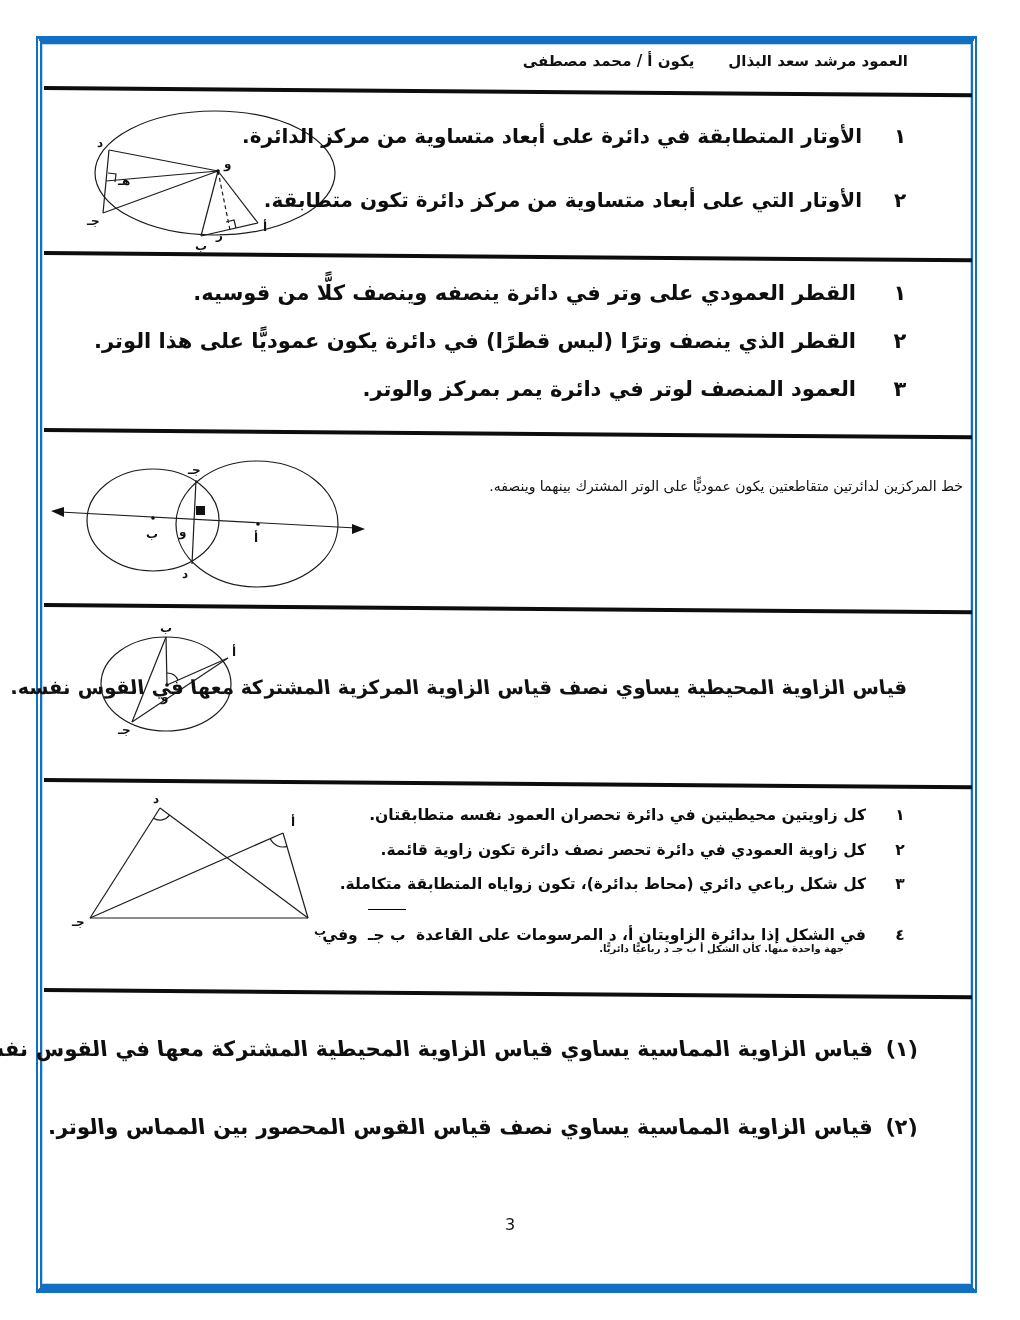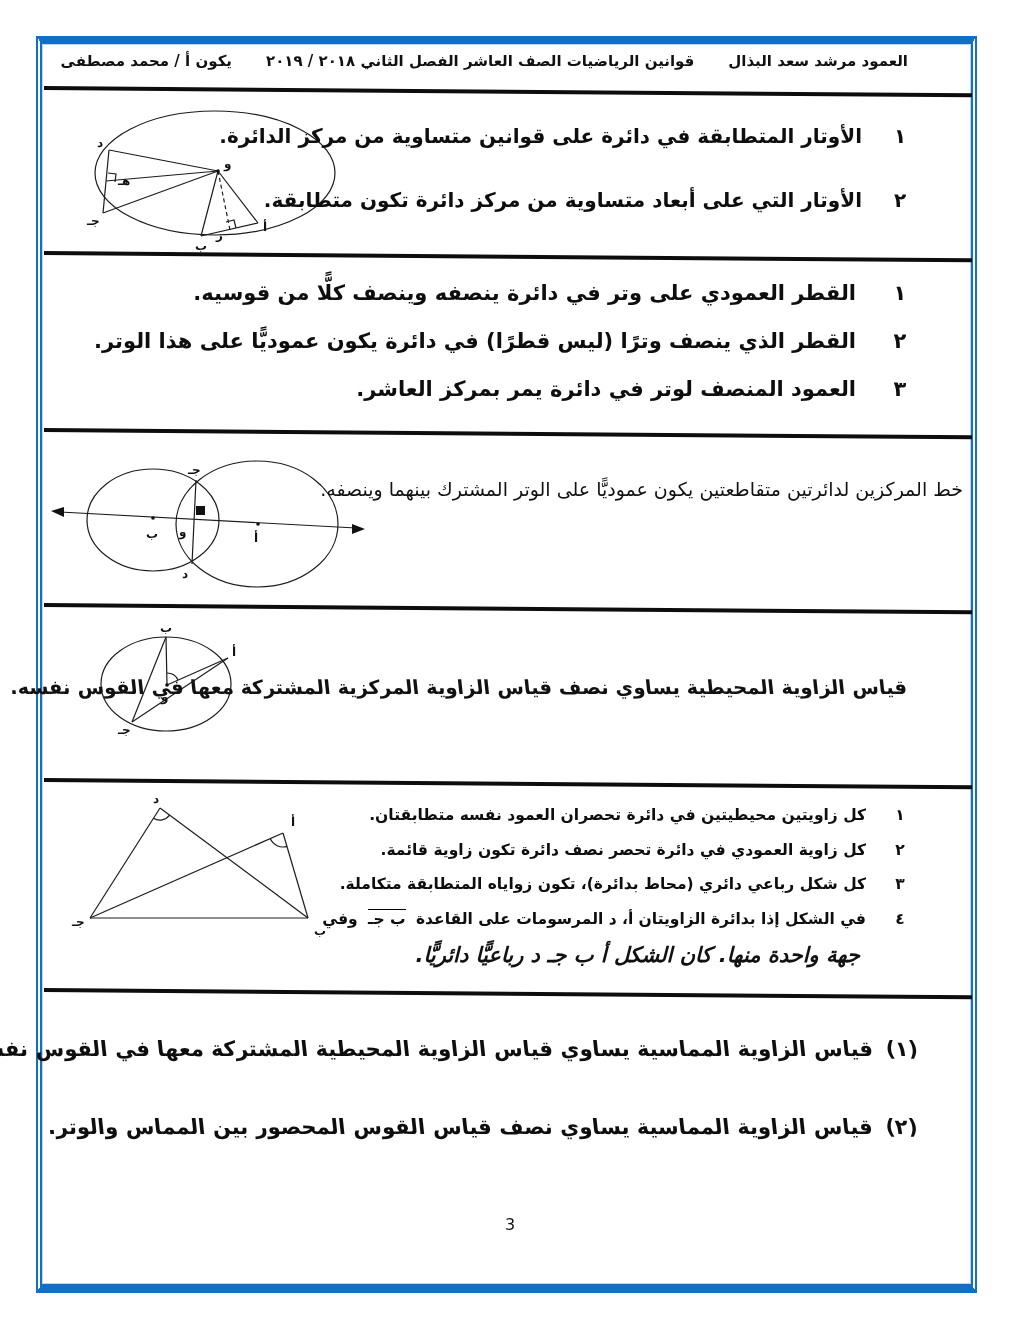--- a/index.html
+++ b/index.html
@@ -22,46 +22,45 @@
     font-size:15px;font-weight:bold;white-space:nowrap;
   }
   .li{
     position:absolute;right:112px;direction:rtl;display:flex;align-items:baseline;
     font-weight:bold;white-space:nowrap;color:#0e0e0e;line-height:1.25;
   }
   .li .num{min-width:16px;text-align:center;}
   .s1{font-size:20px;}  .s1 .num{margin-left:30px;}
   .s2{font-size:21px;}  .s2 .num{margin-left:36px;}
   .s5{font-size:15.5px;}.s5 .num{margin-left:26px;}
-  .s5cont{position:absolute;right:160px;direction:rtl;font-size:21px;font-weight:bold;white-space:nowrap;font-style:italic;}
-  .s3text{position:absolute;right:57px;top:478px;direction:rtl;font-size:19px;white-space:nowrap;}
+  .s5cont{position:absolute;right:176px;direction:rtl;font-size:10px;font-weight:bold;white-space:nowrap;}
+  .s3text{position:absolute;right:57px;top:478px;direction:rtl;font-size:14px;white-space:nowrap;}
   .s4text{
     position:absolute;right:112px;top:676px;direction:rtl;font-size:19.5px;font-weight:bold;
     white-space:nowrap;transform:skewX(6deg);transform-origin:right bottom;
   }
   .s6{font-size:21px;right:100px;transform:skewX(6deg);transform-origin:right bottom;}
   .s6 .num{margin-left:12px;min-width:34px;}
-  .ovl{border-top:1.5px solid #000;padding-top:1px;margin:0 5px;display:inline-block;line-height:1.15;}
+  .ovl{border-top:1.5px solid #000;padding-top:17px;margin:0 5px;display:inline-block;line-height:1.15;}
   .pagenum{position:absolute;left:0;top:1215px;width:1020px;text-align:center;font-size:16px;}
   .dg{position:absolute;}
   .dg ellipse,.dg line,.dg path{stroke:#1c1c1c;stroke-width:1.2;fill:none;}
   .dg .dash{stroke-dasharray:4 3;}
   .dg .dot{fill:#111;stroke:none;}
   .dg .sq{fill:#111;stroke:none;}
   .dg .arrow{fill:#111;stroke:none;}
   .dg text{fill:#111;stroke:none;font-size:12px;font-weight:bold;font-family:"DejaVu Sans",sans-serif;}
 </style>
 </head>
 <body>
 
 <div class="frame"></div>
 
 <div class="header">
   <span>العمود مرشد سعد البذال</span>
-  <span>قوانين الرياضيات الصف العاشر الفصل الثاني ٢٠١٨ / ٢٠١٩</span>
   <span>يكون أ / محمد مصطفى</span>
 </div>
 
 <div class="sep" style="top:86px"></div>
 <div class="sep" style="top:251px"></div>
 <div class="sep" style="top:428px"></div>
 <div class="sep" style="top:603px"></div>
 <div class="sep" style="top:778px"></div>
 <div class="sep" style="top:988px"></div>
 
@@ -82,38 +81,38 @@
   <text x="33" y="82">هـ</text>
   <text x="2" y="122">جـ</text>
   <text x="139" y="65">و</text>
   <text x="110" y="147">ب</text>
   <text x="178" y="128">أ</text>
   <text x="131" y="136">ز</text>
 </svg>
 
 <div class="li s1" style="top:124px">
   <span class="num">١</span>
-  <span class="txt">الأوتار المتطابقة في دائرة على قوانين متساوية من مركز الدائرة.</span>
+  <span class="txt">الأوتار المتطابقة في دائرة على أبعاد متساوية من مركز الدائرة.</span>
 </div>
 <div class="li s1" style="top:188px">
   <span class="num">٢</span>
   <span class="txt">الأوتار التي على أبعاد متساوية من مركز دائرة تكون متطابقة.</span>
 </div>
 
 <div class="li s2" style="top:280px">
   <span class="num">١</span>
   <span class="txt">القطر العمودي على وتر في دائرة ينصفه وينصف كلًّا من قوسيه.</span>
 </div>
 <div class="li s2" style="top:328px">
   <span class="num">٢</span>
   <span class="txt">القطر الذي ينصف وترًا (ليس قطرًا) في دائرة يكون عموديًّا على هذا الوتر.</span>
 </div>
 <div class="li s2" style="top:376px">
   <span class="num">٣</span>
-  <span class="txt">العمود المنصف لوتر في دائرة يمر بمركز العاشر.</span>
+  <span class="txt">العمود المنصف لوتر في دائرة يمر بمركز والوتر.</span>
 </div>
 
 <svg class="dg" style="left:48px;top:446px" width="320" height="155" viewBox="0 0 320 155">
   <ellipse cx="105" cy="74" rx="66" ry="51"></ellipse>
   <ellipse cx="209" cy="78" rx="81" ry="63"></ellipse>
   <line x1="12" y1="66" x2="308" y2="82"></line>
   <polygon class="arrow" points="3,65 16,61 16,71"></polygon>
   <polygon class="arrow" points="317,83 304,78 304,88"></polygon>
   <line x1="148" y1="34" x2="144" y2="118"></line>
   <rect class="sq" x="148" y="60" width="9" height="9"></rect>

